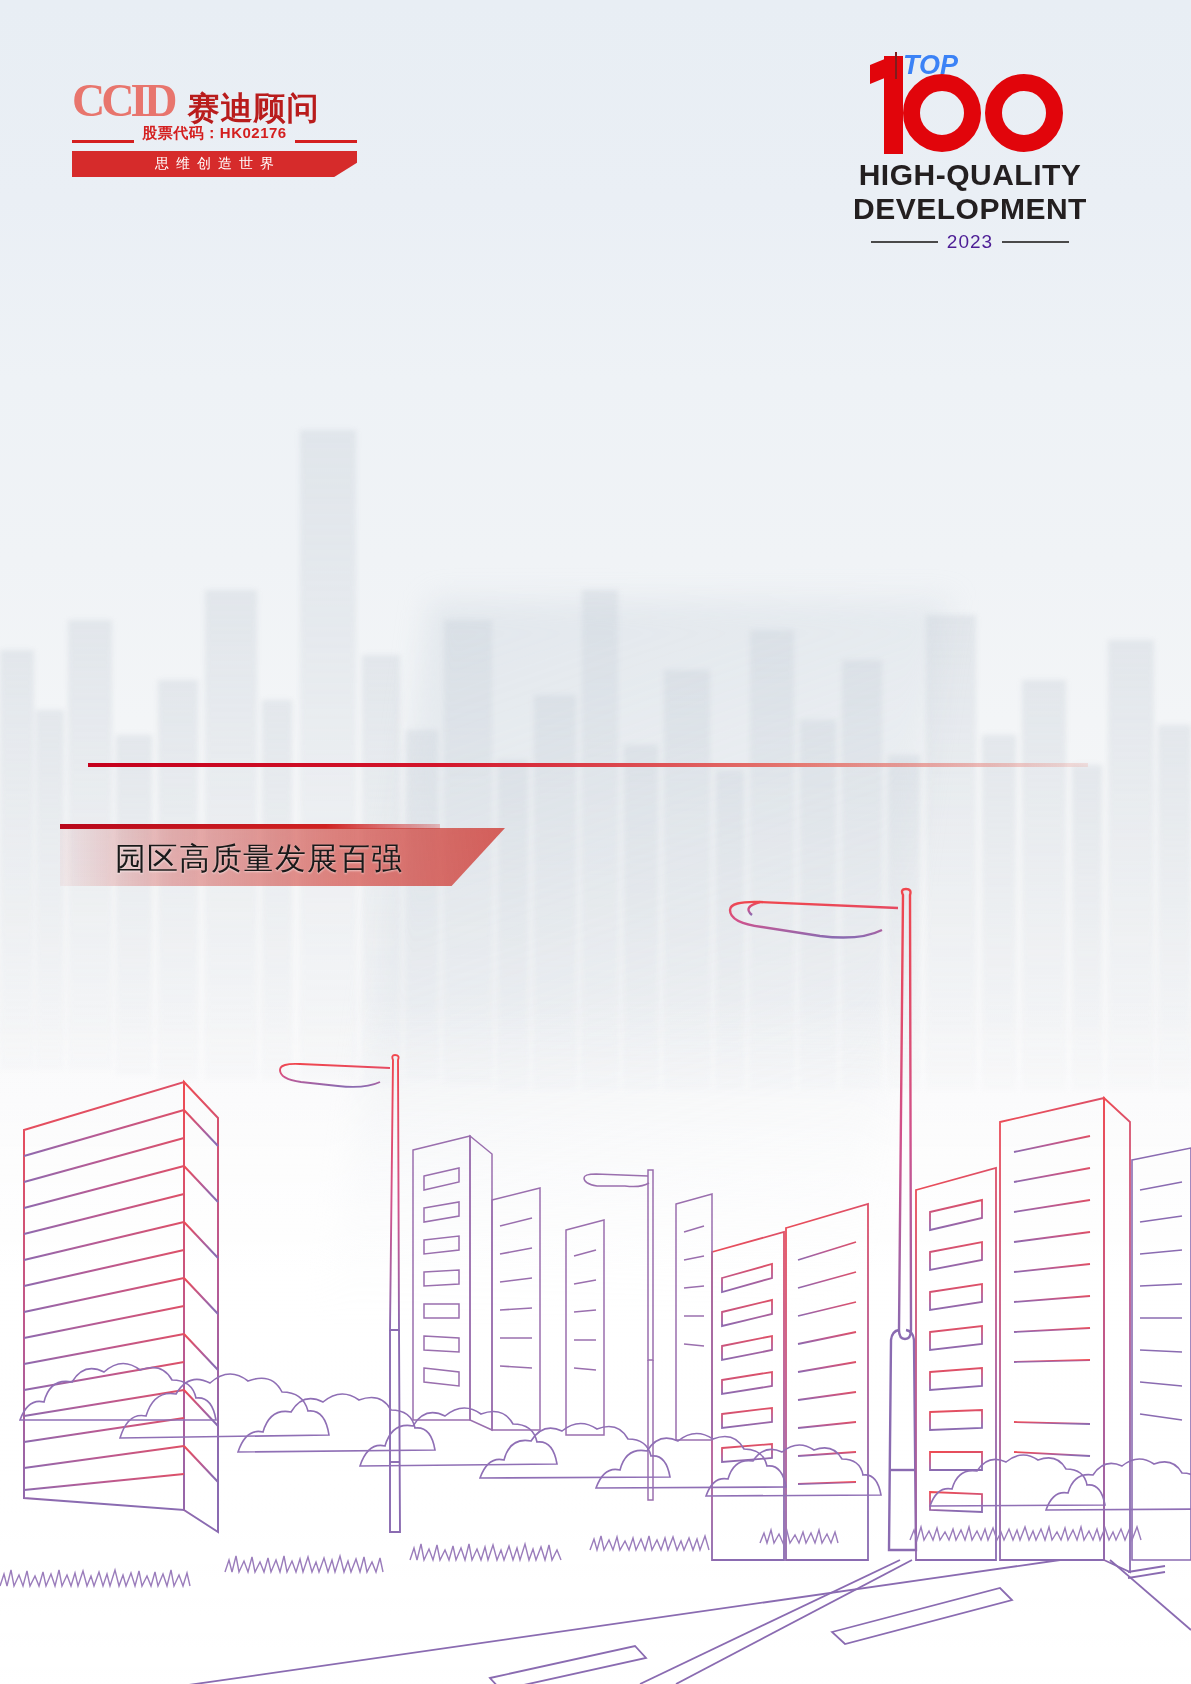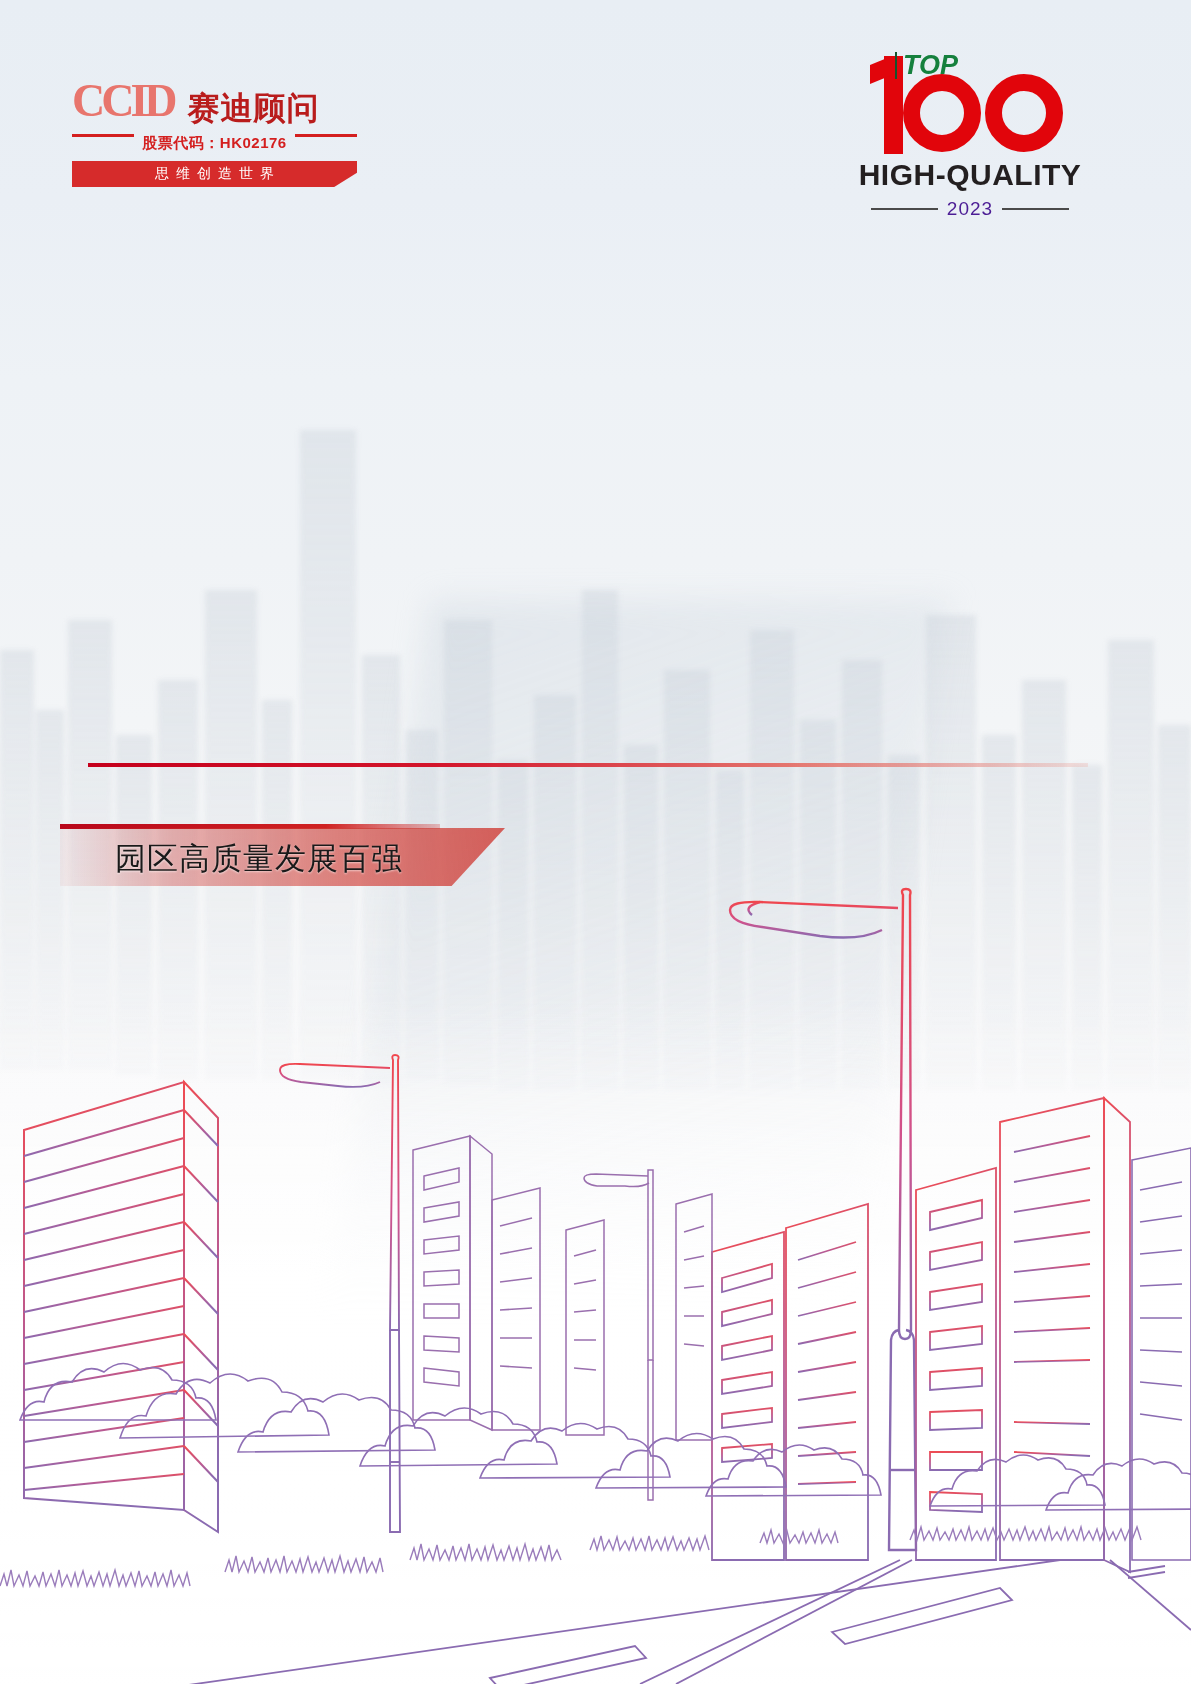--- a/index.html
+++ b/index.html
@@ -94,23 +94,22 @@
   .logo-cn {
     font-family: Liberation Sans, sans-serif;
     font-size: 32px;
     font-weight: 700;
     color: #b91c1c;
     letter-spacing: 1px;
     line-height: 1;
   }
   .logo-code-row {
     display: flex;
-    align-items: flex-start;
+    align-items: flex-end;
     gap: 8px;
-    margin-top: 10px;
     width: 285px;
   }
   .logo-code-rule {
     flex: 1 1 auto;
     height: 3px;
     background: #d41f1f;
   }
   .logo-code-text {
     font-size: 15px;
     font-weight: 700;
@@ -166,25 +165,25 @@
     background: #e1050b;
     transform: skewY(-22deg);
     transform-origin: right top;
   }
   .badge-top {
     position: absolute;
     left: 50px; top: 4px;
     font-size: 27px;
     font-weight: 700;
     font-style: italic;
-    color: #15803d;
+    color: #3b82f6;
     letter-spacing: 0px;
     line-height: 1;
     padding-left: 6px;
-    border-left: 2px solid #14532d;
+    border-left: 2px solid #7f1d1d;
   }
   .badge-o {
     position: absolute;
     top: 26px;
     width: 78px; height: 78px;
     border: 17px solid #e1050b;
     border-radius: 50%;
     box-sizing: border-box;
   }
   .badge-o1 { left: 58px; }
@@ -342,20 +341,21 @@
     </div>
 
     <div class="badge">
       <div class="badge-100">
         <span class="badge-one"></span>
         <span class="badge-top">TOP</span>
         <span class="badge-o badge-o1"></span>
         <span class="badge-o badge-o2"></span>
       </div>
       <div class="badge-line1">HIGH-QUALITY</div>
+      <div class="badge-line2">DEVELOPMENT</div>
       <div class="badge-year-row">
         <span class="badge-year-rule"></span>
         <span class="badge-year">2023</span>
         <span class="badge-year-rule"></span>
       </div>
     </div>
   </div>
 
   <div class="title-block">
   </div>

